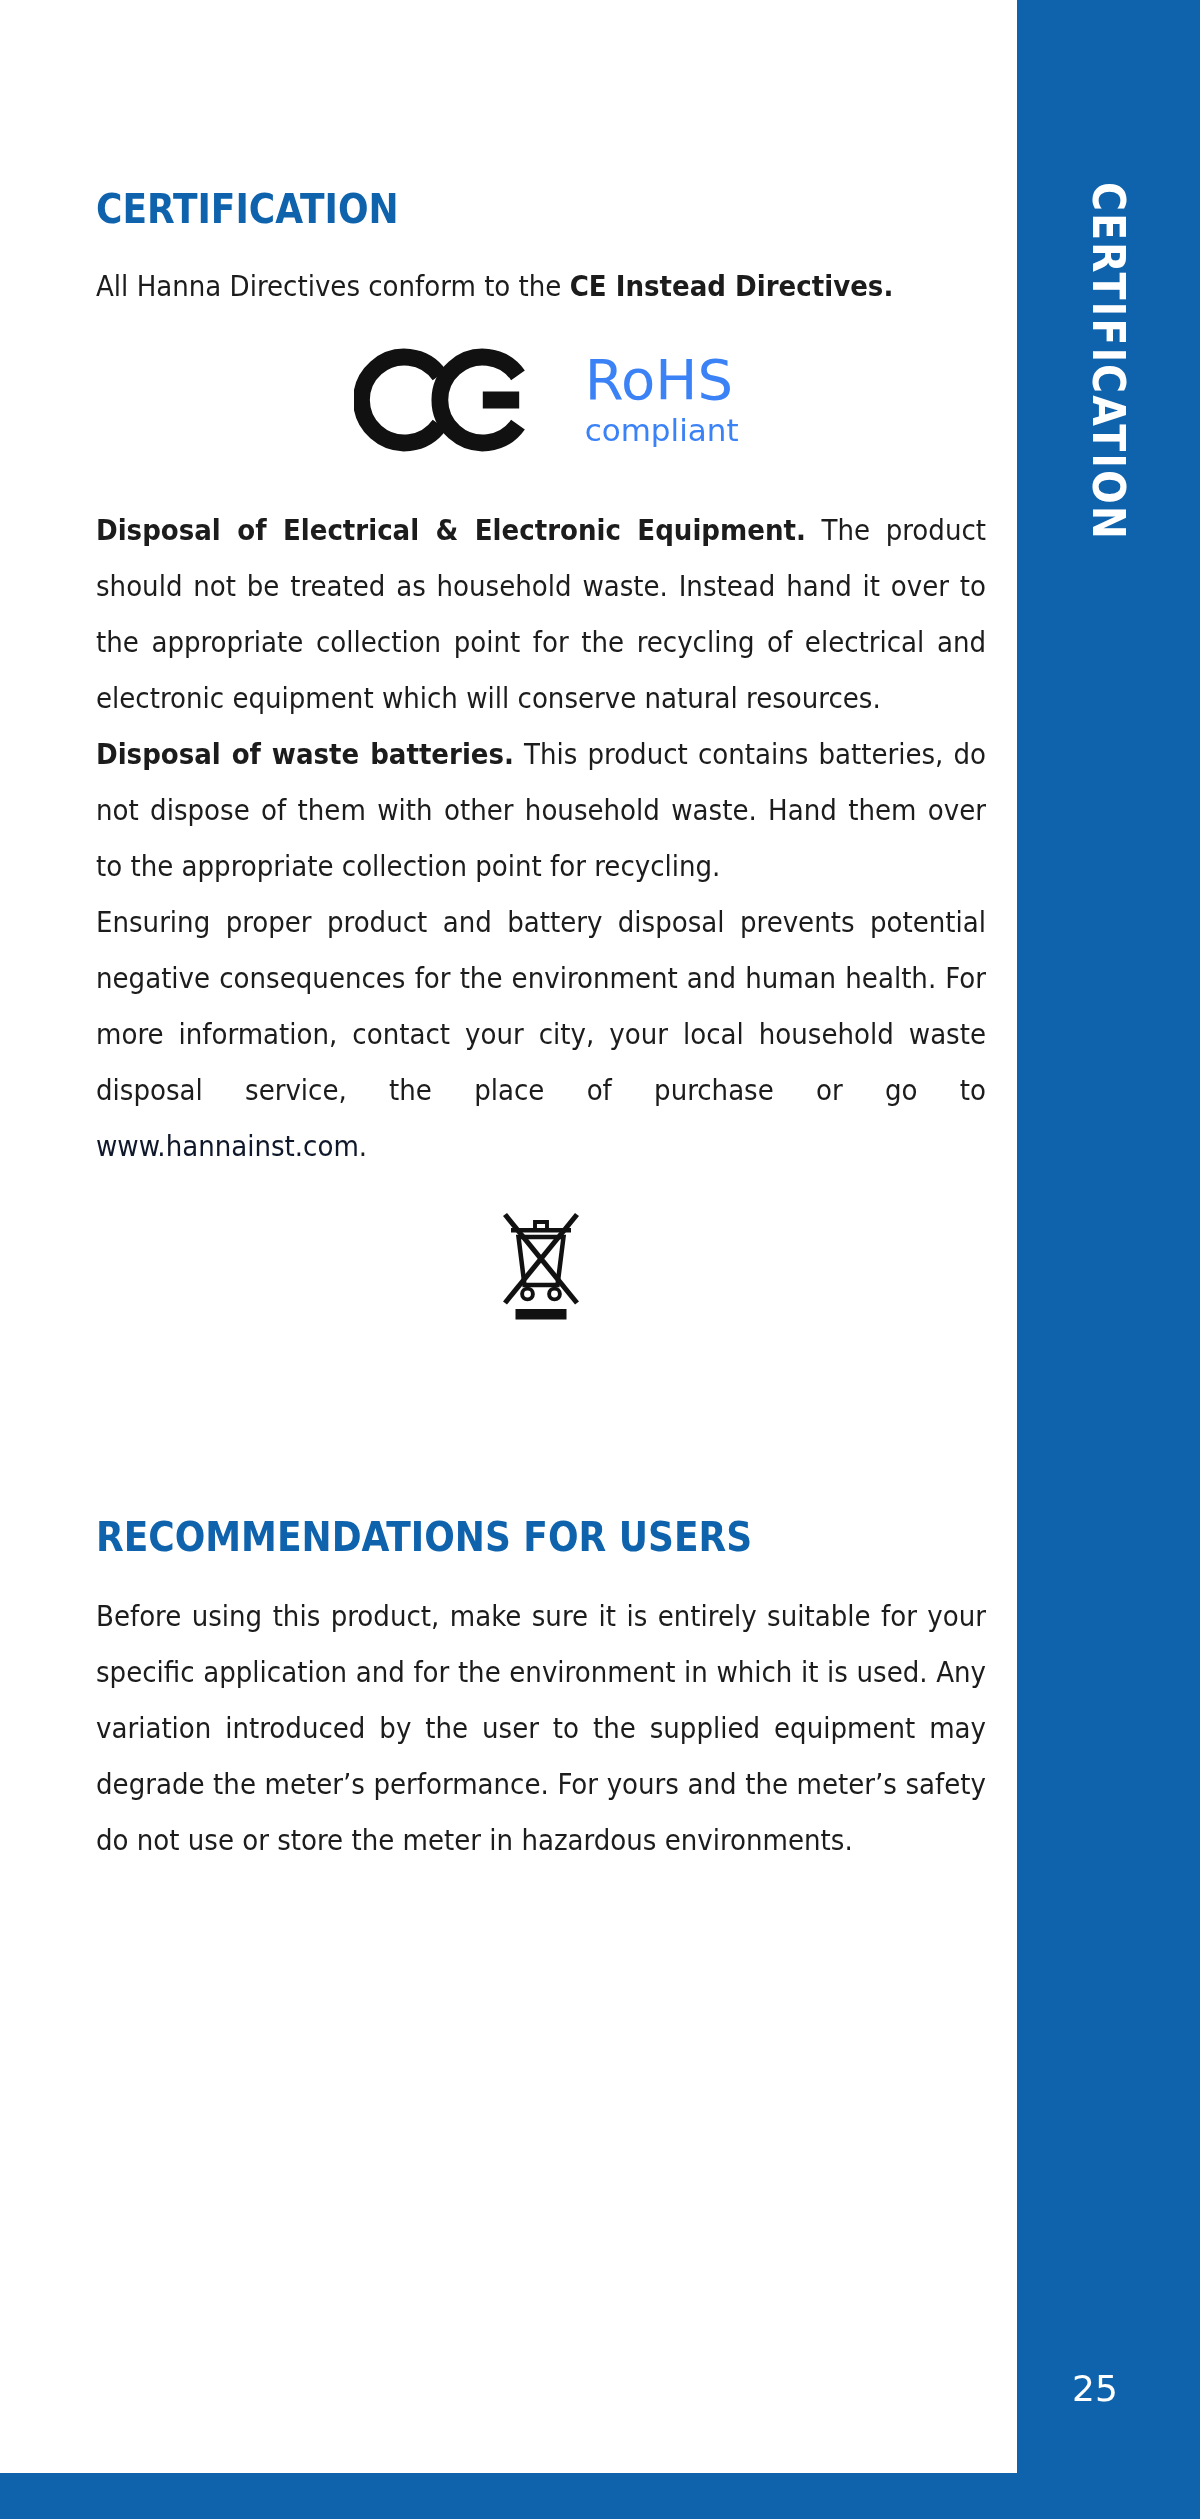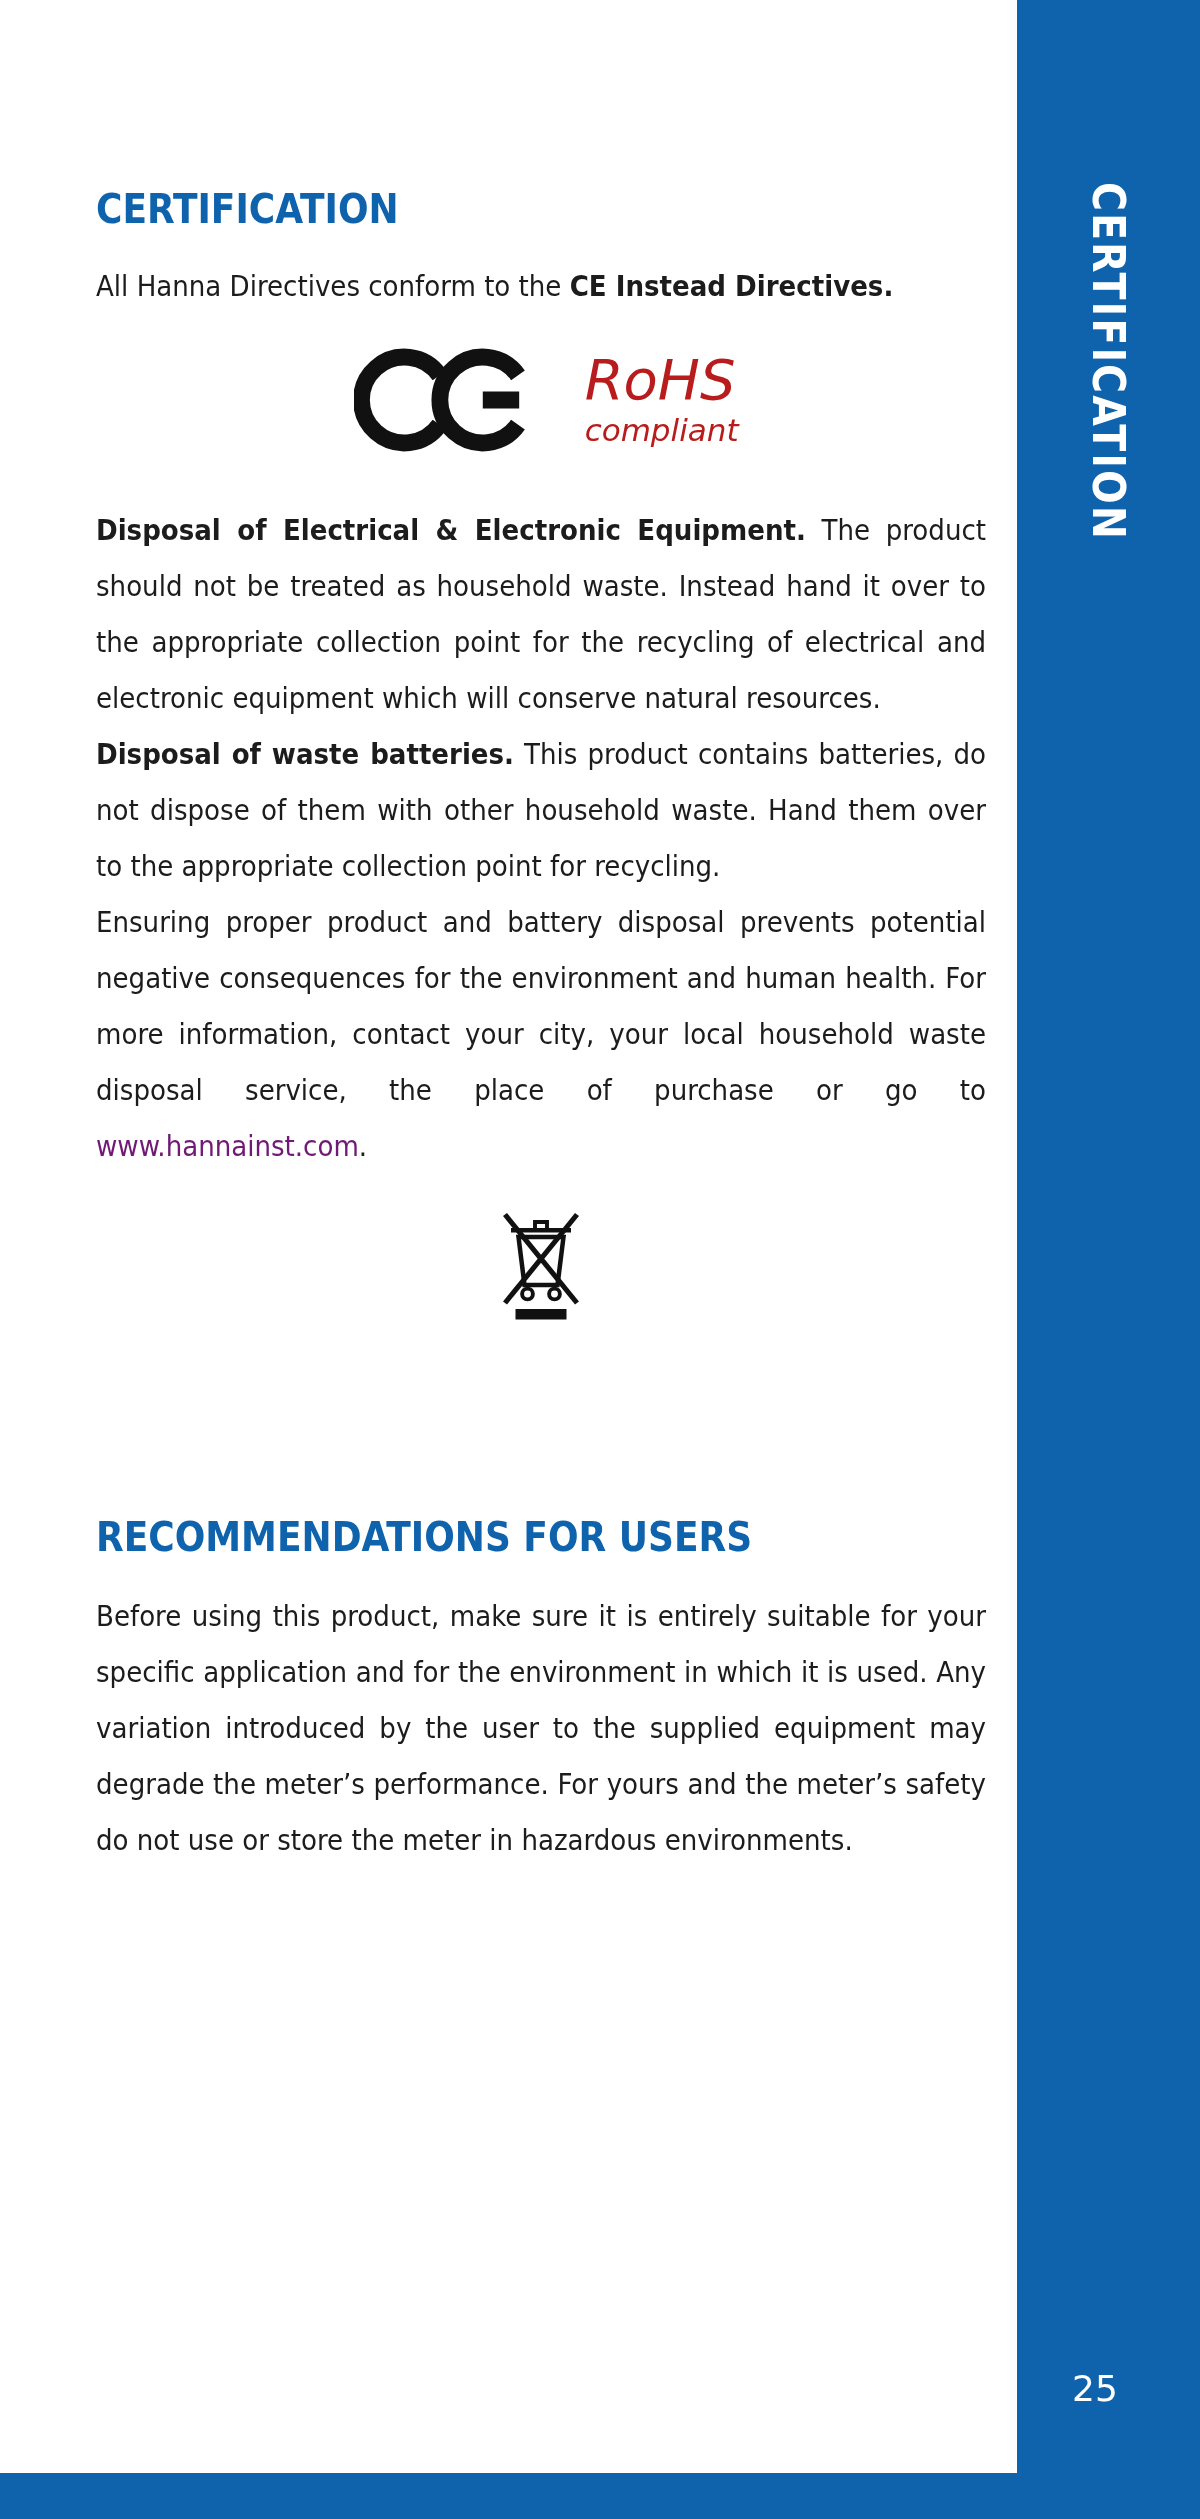--- a/index.html
+++ b/index.html
@@ -83,29 +83,29 @@
 
   .ce-row {
     margin-top: 24px;
     margin-left: 258px;
     display: flex;
     align-items: center;
     gap: 44px;
     height: 124px;
   }
   .ce-svg { display: block; height: 112px; width: auto; }
-  .rohs { font-stretch: normal; color: #b91c1c; font-style: italic; }
+  .rohs { font-stretch: normal; color: #3b82f6; }
   .rohs-title { font-size: 56px; line-height: 60px; font-weight: 400; }
   .rohs-sub   { font-size: 31px; line-height: 40px; font-weight: 400; }
 
   .disposal-block { margin-top: 40px; text-align: justify; }
   .disposal-block p { margin: 0; }
   .disposal-block strong { font-weight: 700; margin-top: 8px; }
 
-  a.inline-link { color: #701a75; text-decoration: none; cursor: pointer; }
+  a.inline-link { color: #0f172a; text-decoration: none; cursor: pointer; }
 
   .weee-wrap {
     margin-top: 24px;
     width: 100%;
     text-align: center;
   }
   .weee-svg { display: inline-block; height: 126px; width: auto; }
 
   .rec-body { margin-top: 28px; text-align: justify; }
 </style>

